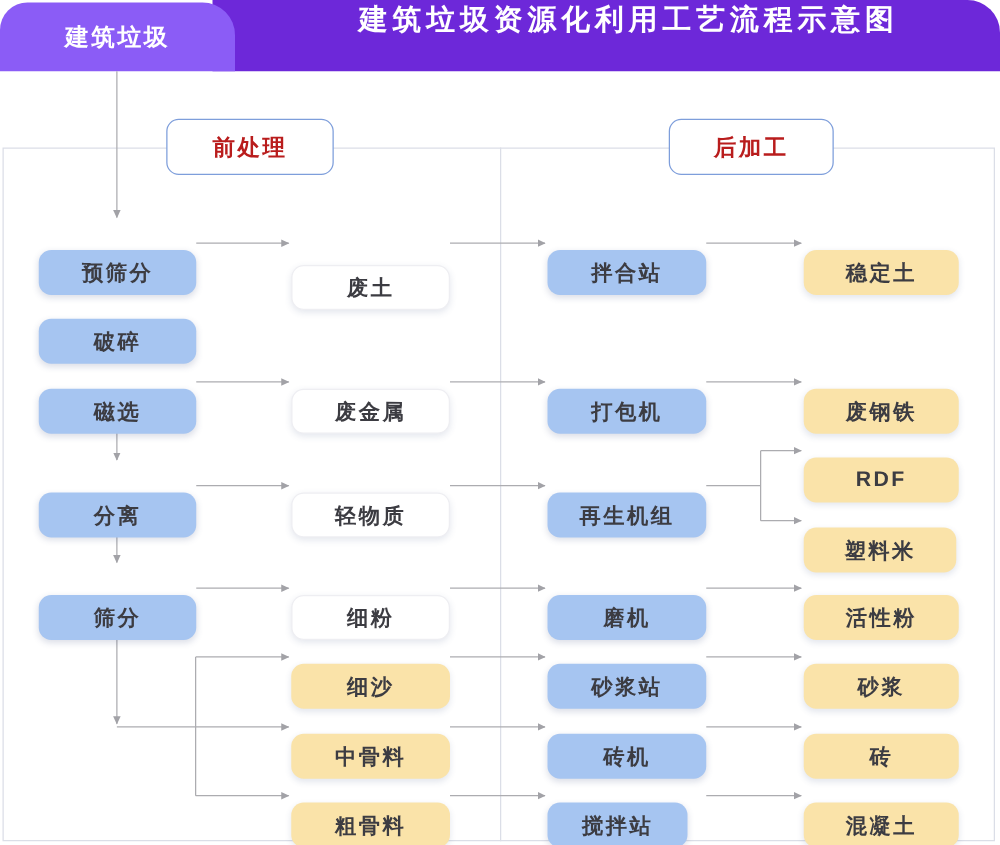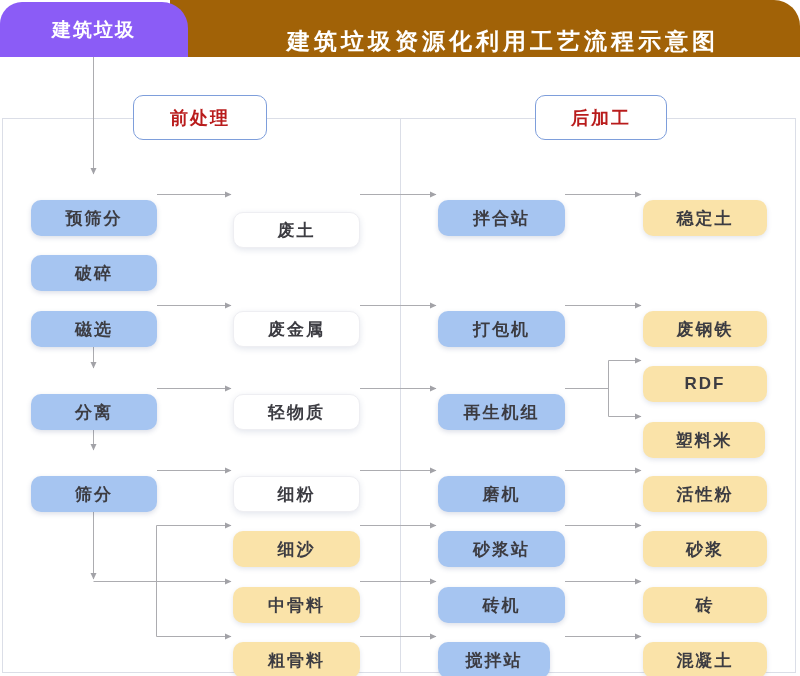--- a/index.html
+++ b/index.html
@@ -1,21 +1,21 @@
 <!DOCTYPE html>
 <html><head>
 <meta charset="utf-8">
 <style>
   html,body{margin:0;padding:0;background:#ffffff;}
   .stage{position:relative;width:800px;height:676px;background:#ffffff;overflow:hidden;
          font-family:"Liberation Sans","DejaVu Sans",sans-serif;}
 
   
-  .darkbar{position:absolute;left:170px;top:0;width:630px;height:57px;background:#a16207;
-           border-radius:0 26px 0 0;display:flex;align-items:flex-end;justify-content:center;
+  .darkbar{position:absolute;left:170px;top:0;width:630px;height:57px;background:#6d28d9;
+           border-radius:0 26px 0 0;display:flex;align-items:flex-start;justify-content:center;
            padding-left:36px;box-sizing:border-box;}
   .darkbar .title{color:#ffffff;font-size:23px;font-weight:bold;letter-spacing:4px;}
   .tab{position:absolute;left:0;top:2px;width:188px;height:55px;background:#8b5cf6;
        border-radius:22px 26px 0 0;display:flex;align-items:center;justify-content:center;}
   .tab .tab-label{color:#ffffff;font-size:19px;font-weight:bold;letter-spacing:2px;}
 
   
   .panel{position:absolute;left:2px;top:118px;width:794px;height:555px;
          border:1px solid #DBDEE7;box-sizing:border-box;}
   .divider{position:absolute;left:400px;top:118px;width:1px;height:555px;background:#DBDEE7;}

